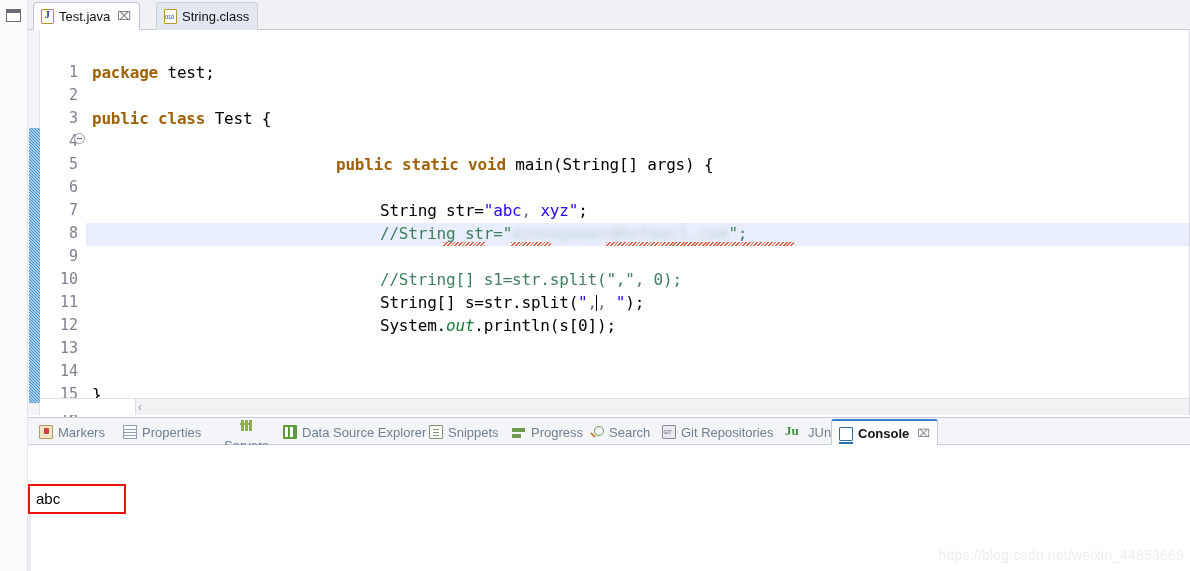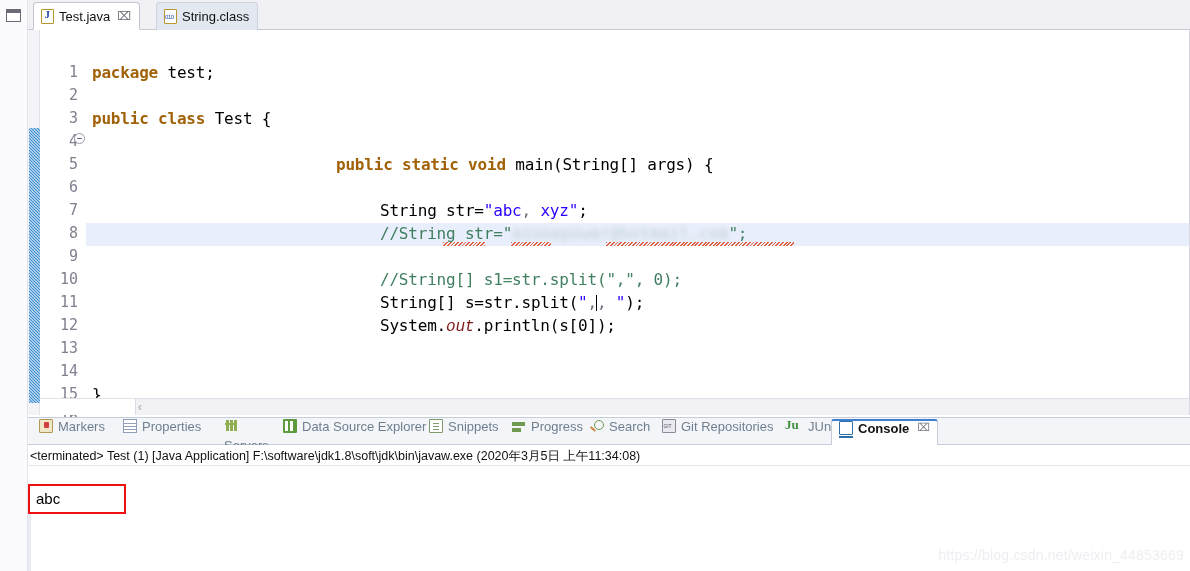--- a/index.html
+++ b/index.html
@@ -192,21 +192,21 @@
     left: 0;
     white-space: pre;
     font-family: "DejaVu Sans Mono", monospace;
     font-size: 16px;
     color: #000000;
     letter-spacing: -0.2px;
   }
   .kw     { color: #a16207; font-weight: bold; }
   .str    { color: #2a00ff; }
   .cmt    { color: #3f7f5f; }
-  .fld    { color: #7f1d1d; font-style: italic; font-family: Liberation Mono, monospace; }
+  .fld    { color: #15803d; font-style: italic; }
   .dim    { color: #6b6b7a; }
 
   .caret {
     display: inline-block;
     width: 1px;
     height: 16px;
     background: #000000;
     vertical-align: -3px;
     margin: 0 -0.5px;
   }
@@ -258,20 +258,21 @@
     width: 1162px; height: 28px;
     background: #f3f5f9;
     border-top: 1px solid #c6ccd8;
     border-bottom: 1px solid #c6ccd8;
   }
   .vtab {
     position: absolute;
     top: 1px;
     height: 26px;
     display: flex;
+    align-items: center;
     gap: 5px;
     padding: 0 7px;
     font-size: 13px;
     color: #6f7f8f;
     white-space: nowrap;
   }
   .vtab.active {
     background: #ffffff;
     color: #111111;
     font-weight: bold;
@@ -496,21 +497,20 @@
       <span>JUnit</span>
     </div>
     <div class="vtab active" style="left:803px;">
       <span class="vicon ic-console"></span>
       <span>Console</span>
       <span class="vclose">⌧</span>
     </div>
   </div>
 
   <div class="console">
-    <div class="console-header">&lt;terminated&gt; Test (1) [Java Application] F:\software\jdk1.8\soft\jdk\bin\javaw.exe (2020年3月5日 上午11:34:08)</div>
     <div class="console-out">
       <div class="console-leftbar"></div>
       <div class="out-highlight"></div>
       <div class="out-text">abc</div>
     </div>
   </div>
 
   <div class="watermark">https://blog.csdn.net/weixin_44853669</div>
 
 </div>

